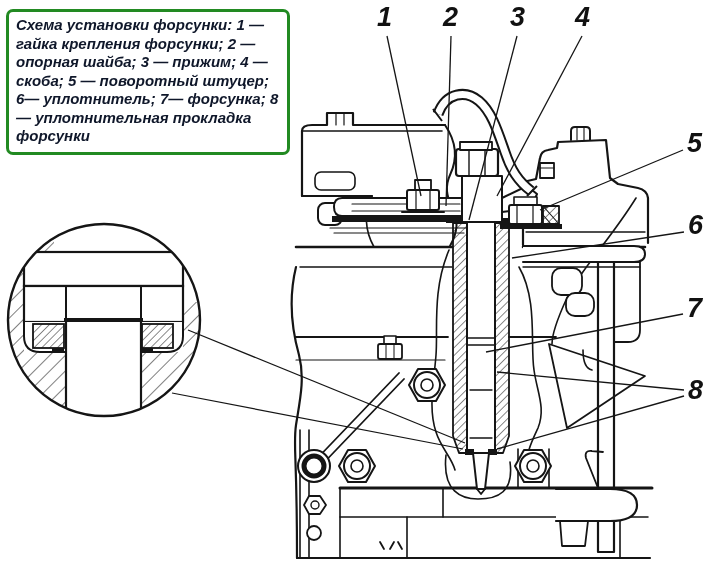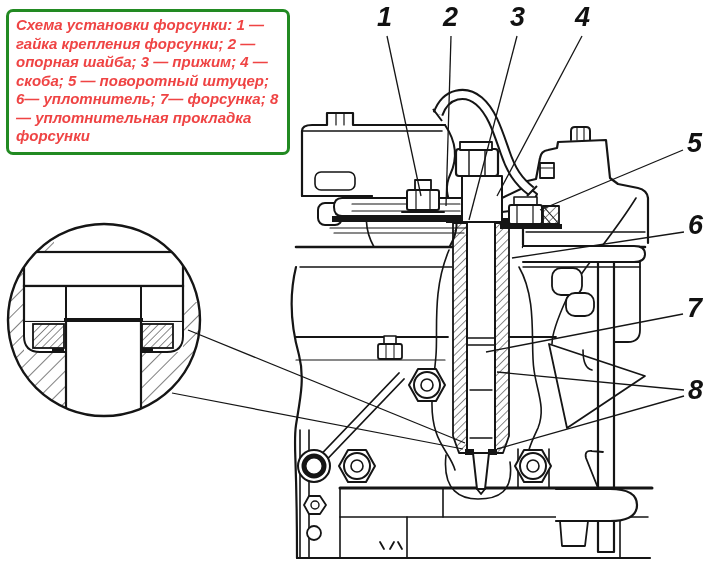--- a/index.html
+++ b/index.html
@@ -3,21 +3,21 @@
 <meta charset="utf-8">
 <style>
   html,body{margin:0;padding:0;background:#fff;}
   #stage{position:relative;width:705px;height:563px;background:#fff;overflow:hidden;
          font-family:"Liberation Sans",sans-serif;}
   #drawing{position:absolute;left:0;top:0;}
   .caption-box{
     position:absolute;left:6px;top:9px;width:284px;box-sizing:border-box;
     border:3px solid #228a22;border-radius:7px;background:#fff;
     padding:4px 7px 6px 7px;
-    font-size:15px;line-height:18.5px;font-weight:bold;font-style:italic;color:#ef4444;
+    font-size:15px;line-height:18.5px;font-weight:bold;font-style:italic;color:#0f172a;
   }
   .callout{
     position:absolute;color:#111;font-size:27px;font-weight:700;font-style:italic;
     line-height:1;user-select:none;
   }
 </style>
 </head>
 <body>
 
 <div id="stage">

